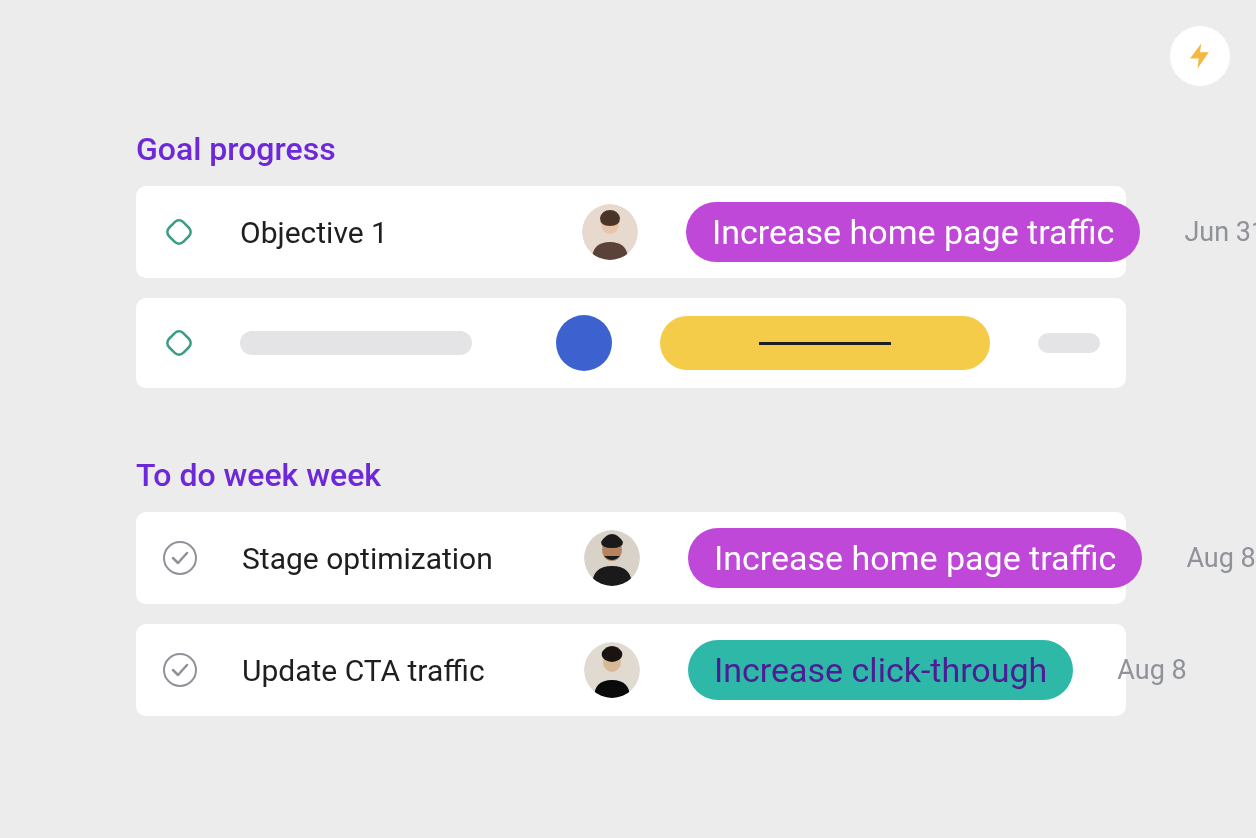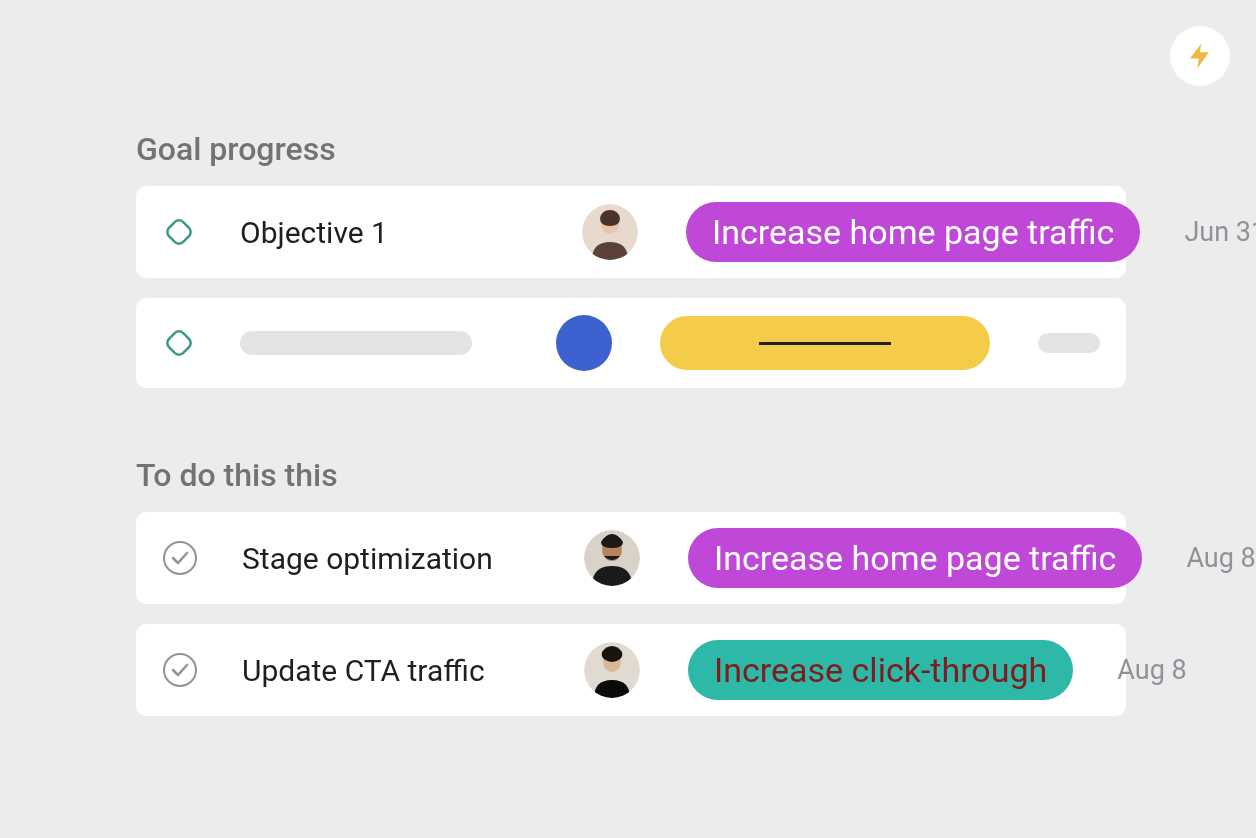--- a/index.html
+++ b/index.html
@@ -30,21 +30,21 @@
       justify-content: center;
     }
     
     .content {
       padding: 130px 130px 0 136px;
     }
     
     .section-title {
       font-size: 32px;
       font-weight: 500;
-      color: #737373;
+      color: #6d28d9;
       margin-bottom: 18px;
     }
     
     .sec2 {
       margin-top: 68px;
     }
     
     .card {
       background: #ffffff;
       border-radius: 10px;
@@ -107,21 +107,21 @@
       border-radius: 999px;
       flex-shrink: 0;
     }
     
     .pill-purple {
       background: #c048d9;
     }
     
     .pill-teal {
       background: #2db8a8;
-      color: #7f1d1d;
+      color: #4c1d95;
     }
     
     .date {
       font-size: 27px;
       color: #8f9299;
       margin-left: auto;
       padding-left: 20px;
       flex-shrink: 0;
     }
     
@@ -210,21 +210,21 @@
     </svg>
     <div class="skeleton-title"></div>
     <div class="skeleton-spacer"></div>
     <div class="circle-blue"></div>
     <div class="skeleton-pill">
       <div class="skeleton-pill-line"></div>
     </div>
     <div class="skeleton-date"></div>
   </div>
 
-  <h2 class="section-title sec2">To do this this</h2>
+  <h2 class="section-title sec2">To do week week</h2>
 
   <div class="card">
     <svg class="check-circle" viewBox="0 0 36 36">
       <circle cx="18" cy="18" r="16" fill="none" stroke="#8f9299" stroke-width="2"></circle>
       <path d="M 11 18 L 16 23 L 25 13" fill="none" stroke="#8f9299" stroke-width="2.5" stroke-linecap="round" stroke-linejoin="round"></path>
     </svg>
     <span class="task-title">Stage optimization</span>
     <div class="avatar">
       <svg class="avatar-svg" viewBox="0 0 56 56">
         <circle cx="28" cy="28" r="28" fill="#d8d2c8"></circle>

